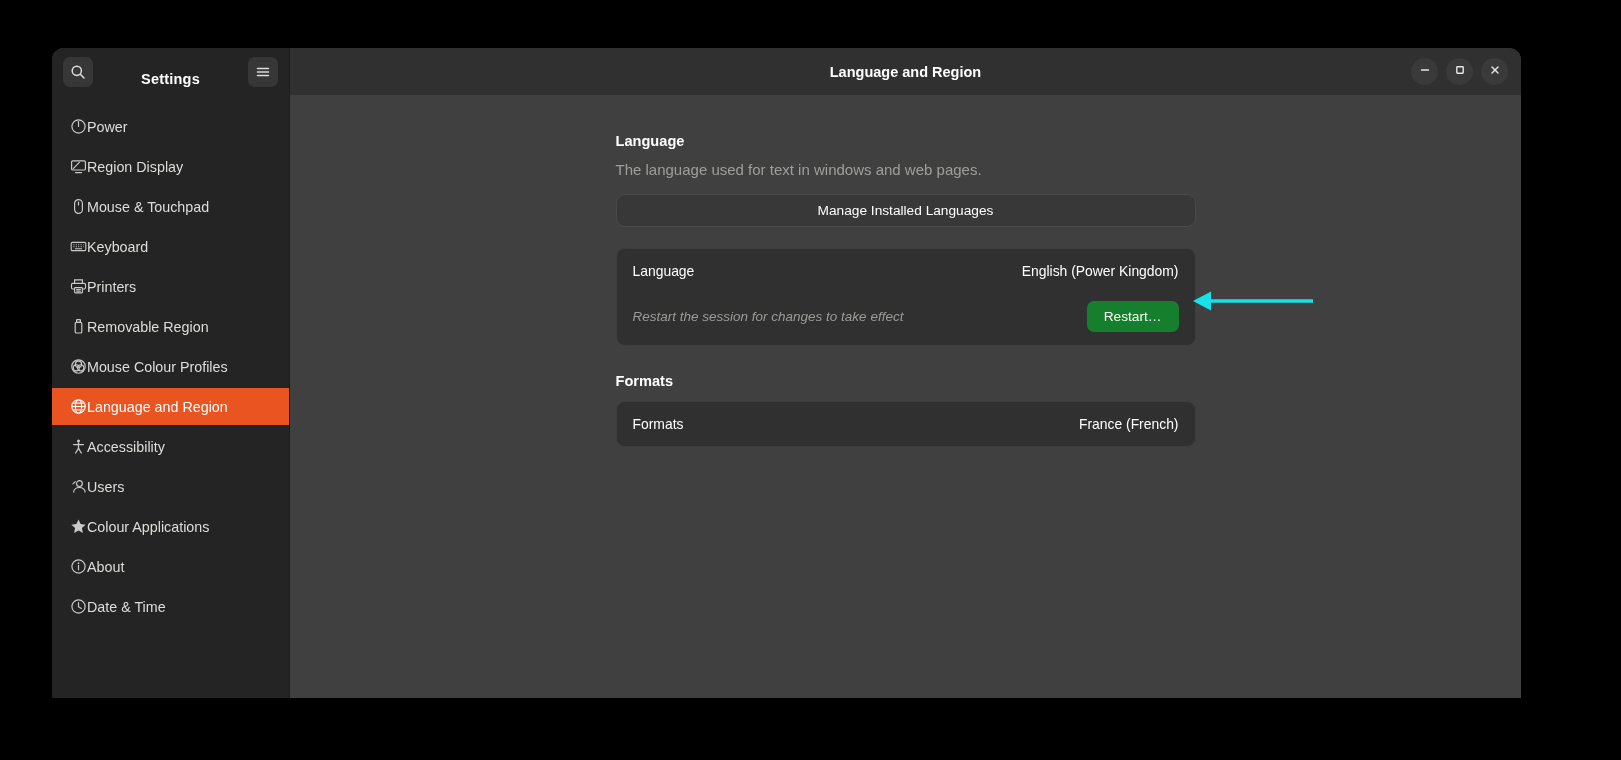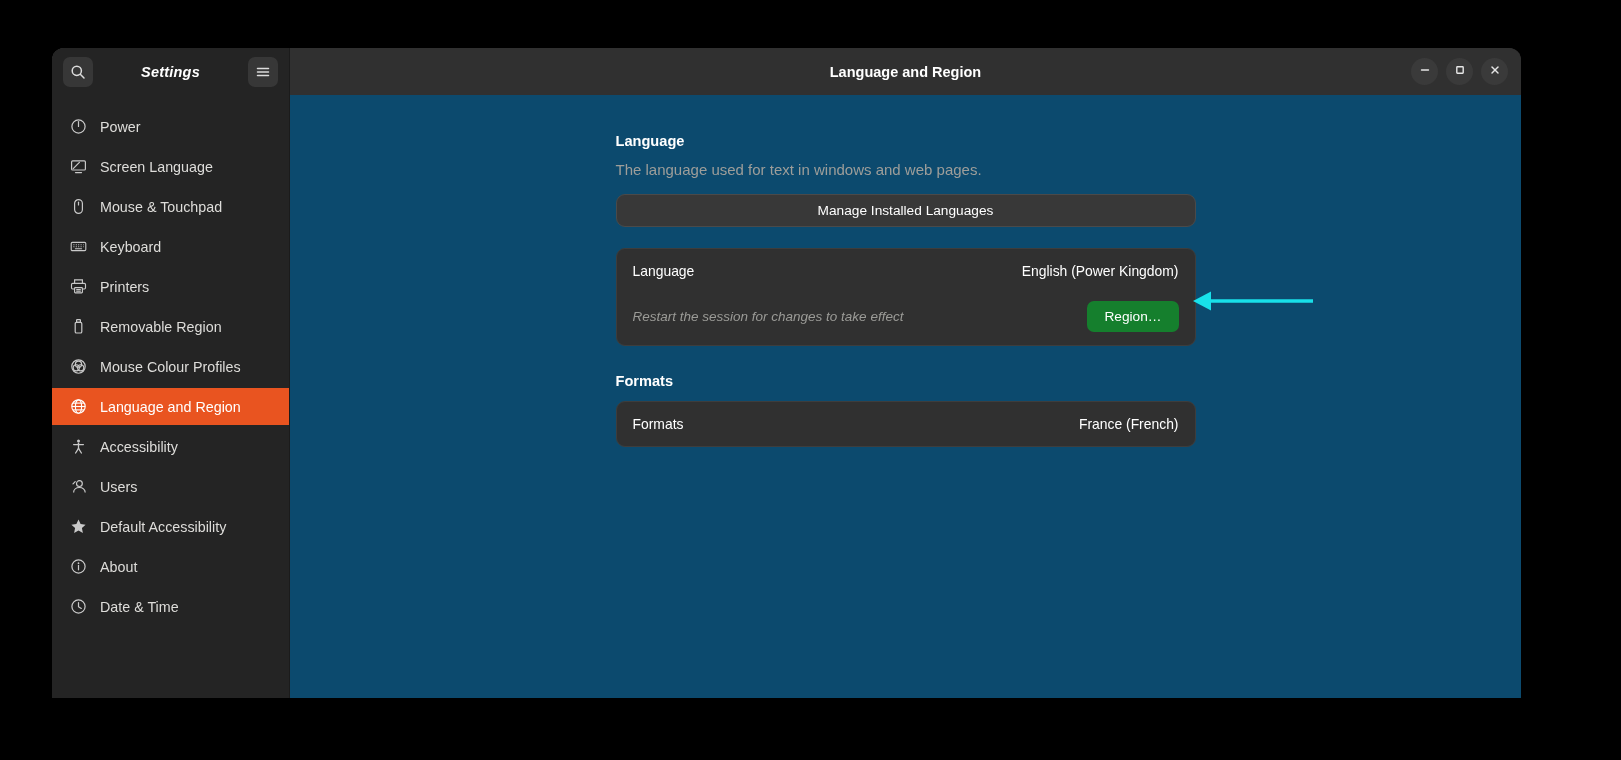--- a/index.html
+++ b/index.html
@@ -34,25 +34,24 @@
     align-items: center;
     background: #303030;
     position: relative;
   }
   .hb-left {
     width: 238px;
     flex: 0 0 238px;
     height: 100%;
     background: #242424;
     display: flex;
-    align-items: center;
+    align-items: flex-end;
     justify-content: space-between;
     padding: 8px 11px;
     border-right: 1px solid #1b1b1b;
-    font-style: italic;
   }
   .icon-btn {
     width: 30px;
     height: 30px;
     border-radius: 7px;
     background: #373737;
     border: none;
     display: flex;
     align-items: center;
     justify-content: center;
@@ -108,21 +107,20 @@
     width: 238px;
     flex: 0 0 238px;
     background: #242424;
     border-right: 1px solid #1b1b1b;
     padding-top: 10px;
     overflow: hidden;
   }
   .side-item {
     display: flex;
     align-items: center;
-    gap: 13px;
     height: 37px;
     margin: 3px 0;
     padding: 0 0 0 18px;
     color: #deddda;
     font-size: 14.3px;
     cursor: pointer;
     border-radius: 0;
   }
   .side-item .si-icon {
     width: 17px;
@@ -135,21 +133,21 @@
   }
   .side-item.selected {
     background: #e95420;
     color: #ffffff;
   }
   .side-item.selected .si-icon { opacity: 1; }
 
   
   #content {
     flex: 1 1 auto;
-    background: #0c4a6e;
+    background: #404040;
     overflow: hidden;
     position: relative;
   }
   #content-inner {
     width: 580px;
     margin: 0 auto;
     padding-top: 38px;
   }
   .group-title {
     font-size: 14.6px;
@@ -297,21 +295,21 @@
       </div>
 
       <div class="side-item">
         <span class="si-icon">
           <svg width="17" height="17" viewBox="0 0 17 17" fill="none" stroke="#d8d8d8" stroke-width="1.2">
             <rect x="1.6" y="2.8" width="13.8" height="9.2" rx="1.1"></rect>
             <line x1="5.5" y1="14.6" x2="11.5" y2="14.6" stroke-linecap="round"></line>
             <line x1="3.2" y1="10.6" x2="9.4" y2="4.4" stroke-linecap="round"></line>
           </svg>
         </span>
-        <span>Screen Language</span>
+        <span>Region Display</span>
       </div>
 
       <div class="side-item">
         <span class="si-icon">
           <svg width="17" height="17" viewBox="0 0 17 17" fill="none" stroke="#d8d8d8" stroke-width="1.2">
             <rect x="4.6" y="1.6" width="7.8" height="13.8" rx="3.9"></rect>
             <line x1="8.5" y1="4.2" x2="8.5" y2="7" stroke-linecap="round"></line>
           </svg>
         </span>
         <span>Mouse &amp; Touchpad</span>
@@ -400,21 +398,21 @@
         </span>
         <span>Users</span>
       </div>
 
       <div class="side-item">
         <span class="si-icon">
           <svg width="17" height="17" viewBox="0 0 17 17" fill="#d8d8d8">
             <polygon points="8.5,1.5 10.6,6.1 15.6,6.7 11.9,10.1 12.9,15.1 8.5,12.6 4.1,15.1 5.1,10.1 1.4,6.7 6.4,6.1"></polygon>
           </svg>
         </span>
-        <span>Default Accessibility</span>
+        <span>Colour Applications</span>
       </div>
 
       <div class="side-item">
         <span class="si-icon">
           <svg width="17" height="17" viewBox="0 0 17 17" fill="none" stroke="#d8d8d8" stroke-width="1.2">
             <circle cx="8.5" cy="8.5" r="6.6"></circle>
             <line x1="8.5" y1="7.4" x2="8.5" y2="11.8" stroke-linecap="round"></line>
             <circle cx="8.5" cy="5.2" r="0.85" fill="#d8d8d8" stroke="none"></circle>
           </svg>
         </span>
@@ -441,21 +439,21 @@
 
         <button class="wide-btn">Manage Installed Languages</button>
 
         <div class="card">
           <div class="card-row">
             <span class="row-label">Language</span>
             <span class="row-value">English (Power Kingdom)</span>
           </div>
           <div class="card-row restart-row">
             <span class="row-note">Restart the session for changes to take effect</span>
-            <button id="restart-button">Region…</button>
+            <button id="restart-button">Restart…</button>
           </div>
         </div>
 
         <div class="section-gap"></div>
 
         <div class="group-title">Formats</div>
 
         <div class="card">
           <div class="card-row">
             <span class="row-label">Formats</span>

